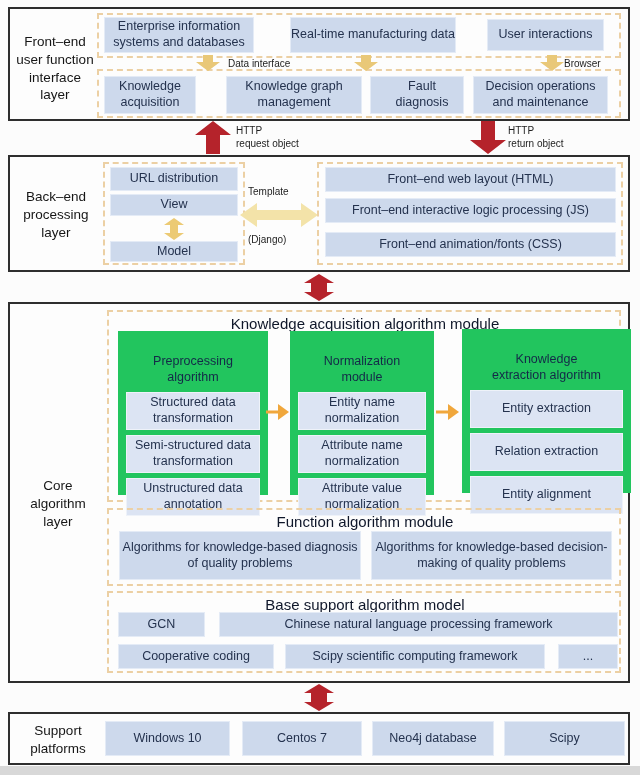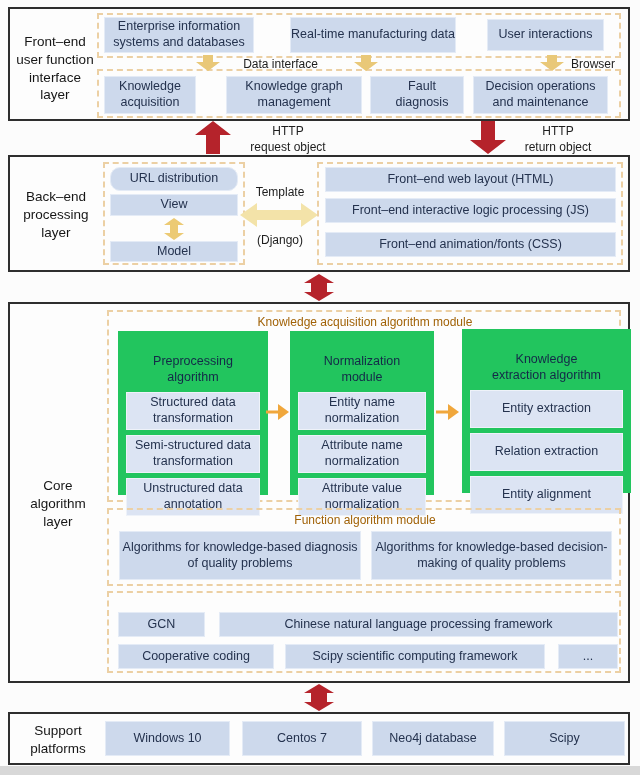--- a/index.html
+++ b/index.html
@@ -3,22 +3,22 @@
 <meta charset="utf-8">
 <style>
   html,body{margin:0;padding:0;background:#ffffff;}
   #canvas{position:relative;width:640px;height:775px;background:#fcfcfc;
           font-family:"Liberation Sans",sans-serif;overflow:hidden;}
   .layer{position:absolute;background:#fdfdfd;border:2px solid #2e2e2e;box-sizing:border-box;}
   .dash{position:absolute;border:2px dashed #ecd0a4;box-sizing:border-box;background:transparent;}
   .bx{position:absolute;background:#cdd9ec;color:#24324e;display:flex;align-items:center;justify-content:center;
       text-align:center;font-size:12.5px;line-height:1.25;box-sizing:border-box;border:1px solid #e4ebf6;}
   .lbl{position:absolute;color:#161616;font-size:13.5px;text-align:center;line-height:1.32;white-space:pre-line;}
-  .ttl{position:absolute;color:#a16207;font-size:12px;text-align:center;}
-  .txt{position:absolute;color:#1d1d1d;font-size:12px;text-align:center;white-space:pre-line;line-height:1.3;}
+  .ttl{position:absolute;color:#0f172a;font-size:15px;text-align:center;}
+  .txt{position:absolute;color:#1d1d1d;font-size:10px;white-space:pre-line;line-height:1.3;}
   .col{position:absolute;background:#22c55e;box-sizing:border-box;padding-top:19px;}
   .colhead{color:#142948;font-size:12.5px;text-align:center;line-height:1.3;padding:3px 4px 6px;white-space:pre-line;}
   .colbx{background:#dce4f3;margin:0 8px 5px;height:38px;display:flex;align-items:center;justify-content:center;
          text-align:center;font-size:12.5px;color:#24324e;line-height:1.25;border:1px solid #eef2f9;box-sizing:border-box;}
   .ico{position:absolute;line-height:0;}
   .graystrip{position:absolute;left:0;top:766px;width:640px;height:9px;background:#d8d8d8;}
 </style>
 </head>
 <body>
 
@@ -74,21 +74,21 @@
   </span>
   <div class="txt" style="left:508px;top:124px;width:100px;">HTTP
 return object</div>
 
   <div class="layer" style="left:8px;top:155px;width:622px;height:117px;"></div>
   <div class="lbl" style="left:10px;top:188px;width:92px;">Back–end
 processing
 layer</div>
 
   <div class="dash" style="left:103px;top:162px;width:142px;height:103px;"></div>
-  <div class="bx" style="left:110px;top:167px;width:128px;height:24px;border-radius:10px;">URL distribution</div>
+  <div class="bx" style="left:110px;top:167px;width:128px;height:24px;">URL distribution</div>
   <div class="bx" style="left:110px;top:194px;width:128px;height:22px;">View</div>
   <span class="ico" style="left:164px;top:218px;">
     <svg width="20" height="22" viewBox="0 0 20 22">
         <polygon points="10,0 20,7 14,7 14,15 20,15 10,22 0,15 6,15 6,7 0,7" fill="#ecca74"></polygon>
       </svg>
   </span>
   <div class="bx" style="left:110px;top:241px;width:128px;height:21px;">Model</div>
 
   <div class="txt" style="left:248px;top:185px;width:64px;">Template</div>
   <span class="ico" style="left:240px;top:203px;">
@@ -154,20 +154,21 @@
     <div class="colbx">Relation extraction</div>
     <div class="colbx">Entity alignment</div>
   </div>
 
   <div class="dash" style="left:107px;top:508px;width:514px;height:78px;"></div>
   <div class="ttl" style="left:240px;top:513px;width:250px;">Function algorithm module</div>
   <div class="bx" style="left:119px;top:531px;width:242px;height:49px;">Algorithms for knowledge-based diagnosis of quality problems</div>
   <div class="bx" style="left:371px;top:531px;width:241px;height:49px;">Algorithms for knowledge-based decision-making of quality problems</div>
 
   <div class="dash" style="left:107px;top:591px;width:514px;height:82px;"></div>
+  <div class="ttl" style="left:240px;top:596px;width:250px;">Base support algorithm model</div>
   <div class="bx" style="left:118px;top:612px;width:87px;height:25px;">GCN</div>
   <div class="bx" style="left:219px;top:612px;width:399px;height:25px;">Chinese natural language processing framework</div>
   <div class="bx" style="left:118px;top:644px;width:156px;height:25px;">Cooperative coding</div>
   <div class="bx" style="left:285px;top:644px;width:260px;height:25px;">Scipy scientific computing framework</div>
   <div class="bx" style="left:558px;top:644px;width:60px;height:25px;">...</div>
 
   <span class="ico" style="left:304px;top:684px;">
     <svg width="30" height="27" viewBox="0 0 30 27">
         <polygon points="15,0 30,9 23,9 23,18 30,18 15,27 0,18 7,18 7,9 0,9" fill="#b5232b"></polygon>
       </svg>

